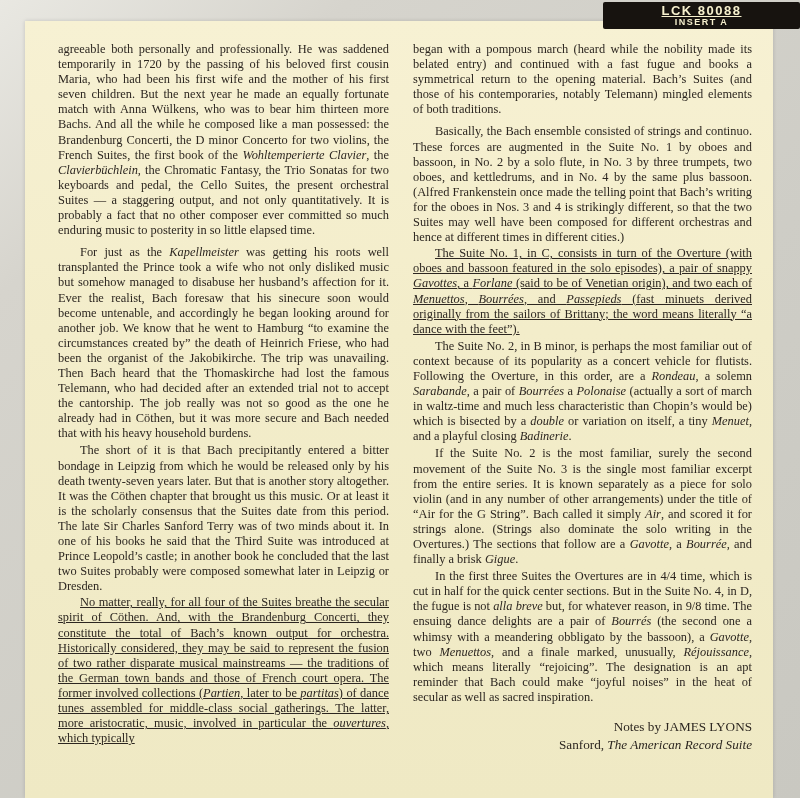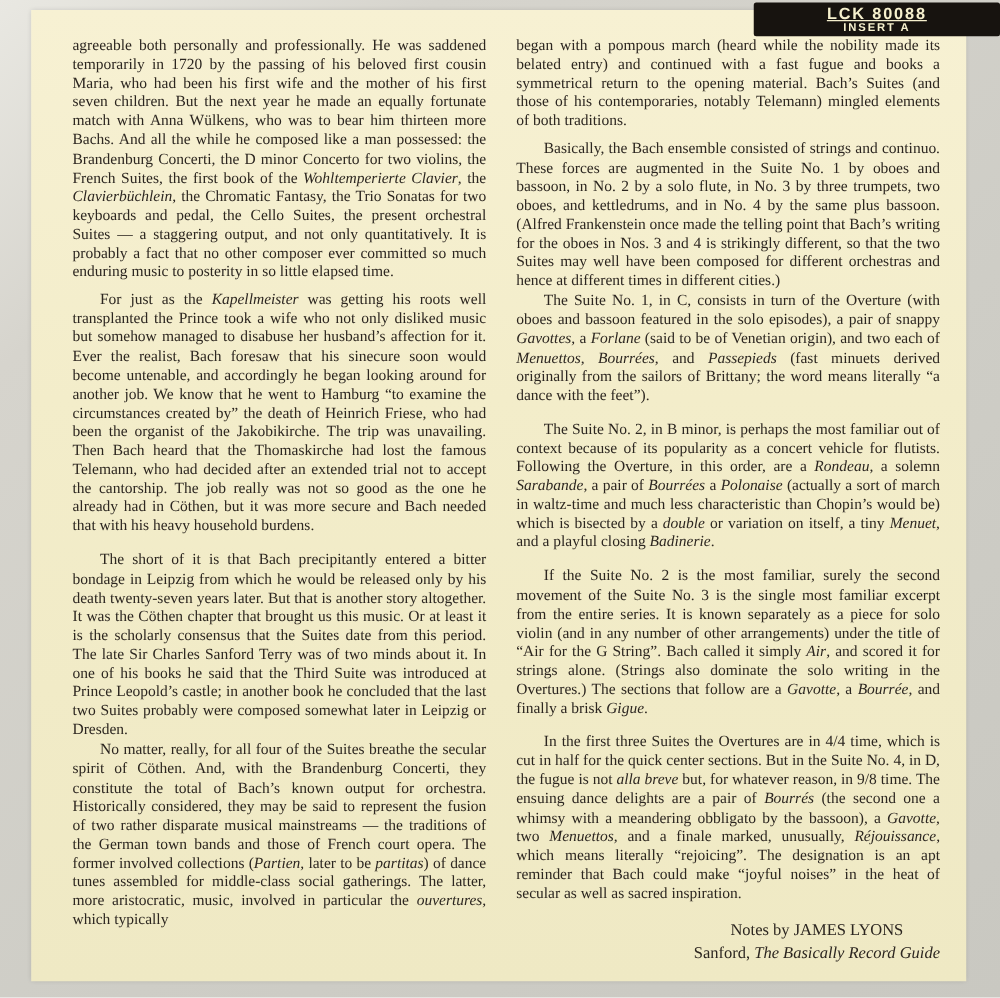--- a/index.html
+++ b/index.html
@@ -4,21 +4,21 @@
 <style>
   html,body{margin:0;padding:0;}
   .scan{
     position:relative;
     width:800px;height:798px;
     background:linear-gradient(140deg,#e9e8e2 0%,#d6d4cd 20%,#cecdc6 60%,#c9c8c1 100%);
     font-family:"Liberation Serif","DejaVu Serif",serif;
     overflow:hidden;
   }
   .page{
-    position:absolute;left:25px;top:8px;width:748px;height:777px;
+    position:absolute;left:25px;top:21px;width:748px;height:777px;
     background:linear-gradient(180deg,#f7f1d3 0%,#f3edca 40%,#efe9c4 100%);
     box-shadow:0 0 4px rgba(0,0,0,0.15);
   }
   .label-box{
     position:absolute;left:603px;top:2px;width:197px;height:27px;
     background:#17130f;color:#f6f0cd;text-align:center;
     font-family:"Liberation Sans","DejaVu Sans",sans-serif;
     border-radius:2px;
   }
   .label-box .cat{font-weight:bold;font-size:13px;line-height:15px;letter-spacing:1.5px;padding-top:1px;text-decoration:underline;}
@@ -27,23 +27,23 @@
     position:absolute;top:21px;
     text-align:justify;
     color:#2c2620;
     font-size:12.4px;line-height:15.1px;
   }
   .col-left{left:33px;width:331px;}
   .col-right{left:388px;width:339px;}
   .para{margin:7px 0 0 0;}
   .para:first-child{margin-top:0;}
   .para.indent{text-indent:22px;}
-  .para.gap-lg{margin-top:12px;}
-  .para.gap-none{margin-top:1px;}
-  .footer{margin-top:13px;margin-left:142px;text-align:center;font-size:13.2px;line-height:17.5px;white-space:nowrap;}
+  .para.gap-lg{margin-top:2px;}
+  .para.gap-none{margin-top:1px;text-decoration:underline;}
+  .footer{margin-top:13px;margin-left:142px;text-align:right;font-size:13.2px;line-height:17.5px;white-space:nowrap;}
 </style>
 </head>
 <body>
 
 <div class="scan">
   <div class="page">
     <div class="col col-left">
         <p class="para"><span>agreeable both personally and professionally. He was saddened temporarily in 1720 by the passing of his beloved first cousin Maria, who had been his first wife and the mother of his first seven children. But the next year he made an equally fortunate match with Anna Wülkens, who was to bear him thirteen more Bachs. And all the while he composed like a man possessed: the Brandenburg Concerti, the D minor Concerto for two violins, the French Suites, the first book of the </span><i>Wohltemperierte Clavier</i><span>, the </span><i>Clavierbüchlein</i><span>, the Chromatic Fantasy, the Trio Sonatas for two keyboards and pedal, the Cello Suites, the present orchestral Suites — a staggering output, and not only quantitatively. It is probably a fact that no other composer ever committed so much enduring music to posterity in so little elapsed time.</span></p>
         <p class="para indent"><span>For just as the </span><i>Kapellmeister</i><span> was getting his roots well transplanted the Prince took a wife who not only disliked music but somehow managed to disabuse her husband’s affection for it. Ever the realist, Bach foresaw that his sinecure soon would become untenable, and accordingly he began looking around for another job. We know that he went to Hamburg “to examine the circumstances created by” the death of Heinrich Friese, who had been the organist of the Jakobikirche. The trip was unavailing. Then Bach heard that the Thomaskirche had lost the famous Telemann, who had decided after an extended trial not to accept the cantorship. The job really was not so good as the one he already had in Cöthen, but it was more secure and Bach needed that with his heavy household burdens.</span></p>
         <p class="para indent gap-lg"><span>The short of it is that Bach precipitantly entered a bitter bondage in Leipzig from which he would be released only by his death twenty-seven years later. But that is another story altogether. It was the Cöthen chapter that brought us this music. Or at least it is the scholarly consensus that the Suites date from this period. The late Sir Charles Sanford Terry was of two minds about it. In one of his books he said that the Third Suite was introduced at Prince Leopold’s castle; in another book he concluded that the last two Suites probably were composed somewhat later in Leipzig or Dresden.</span></p>
@@ -52,21 +52,21 @@
     <div class="col col-right">
 
     <p class="para"><span>began with a pompous march (heard while the nobility made its belated entry) and continued with a fast fugue and books a symmetrical return to the opening material. Bach’s Suites (and those of his contemporaries, notably Telemann) mingled elements of both traditions.</span></p>
         <p class="para indent"><span>Basically, the Bach ensemble consisted of strings and continuo. These forces are augmented in the Suite No. 1 by oboes and bassoon, in No. 2 by a solo flute, in No. 3 by three trumpets, two oboes, and kettledrums, and in No. 4 by the same plus bassoon. (Alfred Frankenstein once made the telling point that Bach’s writing for the oboes in Nos. 3 and 4 is strikingly different, so that the two Suites may well have been composed for different orchestras and hence at different times in different cities.)</span></p>
         <p class="para indent gap-none"><span>The Suite No. 1, in C, consists in turn of the Overture (with oboes and bassoon featured in the solo episodes), a pair of snappy </span><i>Gavottes</i><span>, a </span><i>Forlane</i><span> (said to be of Venetian origin), and two each of </span><i>Menuettos</i><span>, </span><i>Bourrées</i><span>, and </span><i>Passepieds</i><span> (fast minuets derived originally from the sailors of Brittany; the word means literally “a dance with the feet”).</span></p>
         <p class="para indent gap-lg"><span>The Suite No. 2, in B minor, is perhaps the most familiar out of context because of its popularity as a concert vehicle for flutists. Following the Overture, in this order, are a </span><i>Rondeau</i><span>, a solemn </span><i>Sarabande</i><span>, a pair of </span><i>Bourrées</i><span> a </span><i>Polonaise</i><span> (actually a sort of march in waltz-time and much less characteristic than Chopin’s would be) which is bisected by a </span><i>double</i><span> or variation on itself, a tiny </span><i>Menuet</i><span>, and a playful closing </span><i>Badinerie</i><span>.</span></p>
         <p class="para indent gap-lg"><span>If the Suite No. 2 is the most familiar, surely the second movement of the Suite No. 3 is the single most familiar excerpt from the entire series. It is known separately as a piece for solo violin (and in any number of other arrangements) under the title of “Air for the G String”. Bach called it simply </span><i>Air</i><span>, and scored it for strings alone. (Strings also dominate the solo writing in the Overtures.) The sections that follow are a </span><i>Gavotte</i><span>, a </span><i>Bourrée</i><span>, and finally a brisk </span><i>Gigue</i><span>.</span></p>
         <p class="para indent gap-lg"><span>In the first three Suites the Overtures are in 4/4 time, which is cut in half for the quick center sections. But in the Suite No. 4, in D, the fugue is not </span><i>alla breve</i><span> but, for whatever reason, in 9/8 time. The ensuing dance delights are a pair of </span><i>Bourrés</i><span> (the second one a whimsy with a meandering obbligato by the bassoon), a </span><i>Gavotte</i><span>, two </span><i>Menuettos</i><span>, and a finale marked, unusually, </span><i>Réjouissance</i><span>, which means literally “rejoicing”. The designation is an apt reminder that Bach could make “joyful noises” in the heat of secular as well as sacred inspiration.</span></p>
         <div class="footer">
           <div><span>Notes by </span><span>JAMES LYONS</span></div>
-          <div><span>Sanford, </span><i>The Basically Record Guide</i></div>
+          <div><span>Sanford, </span><i>The American Record Suite</i></div>
         </div>
       </div>
   </div>
   <div class="label-box">
     <div class="cat">LCK 80088</div>
     <div class="ins">INSERT A</div>
   </div>
 </div>
 
 </body></html>

